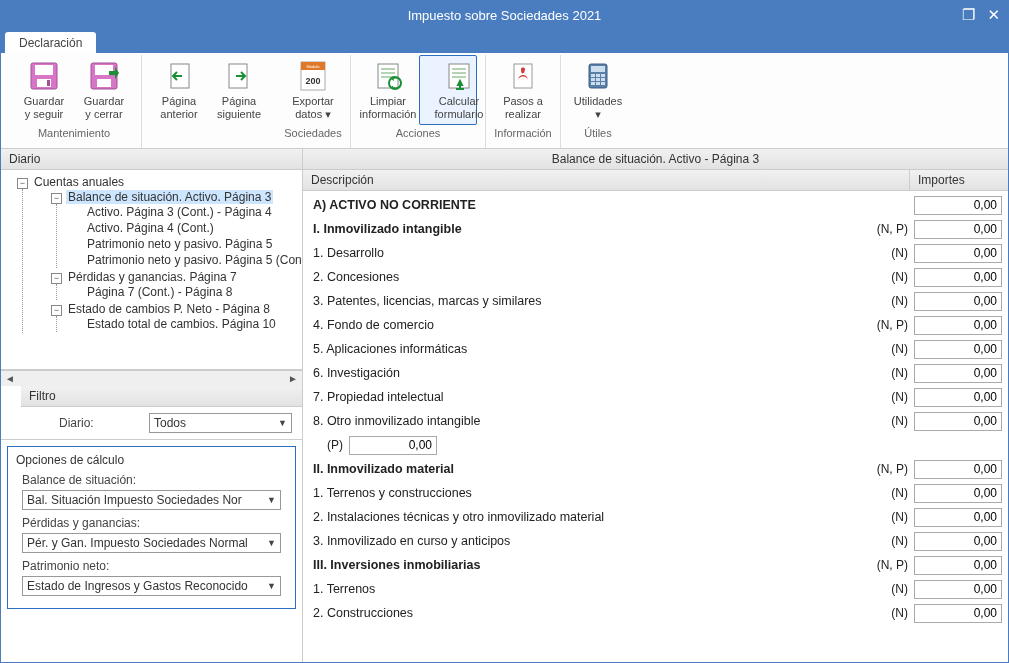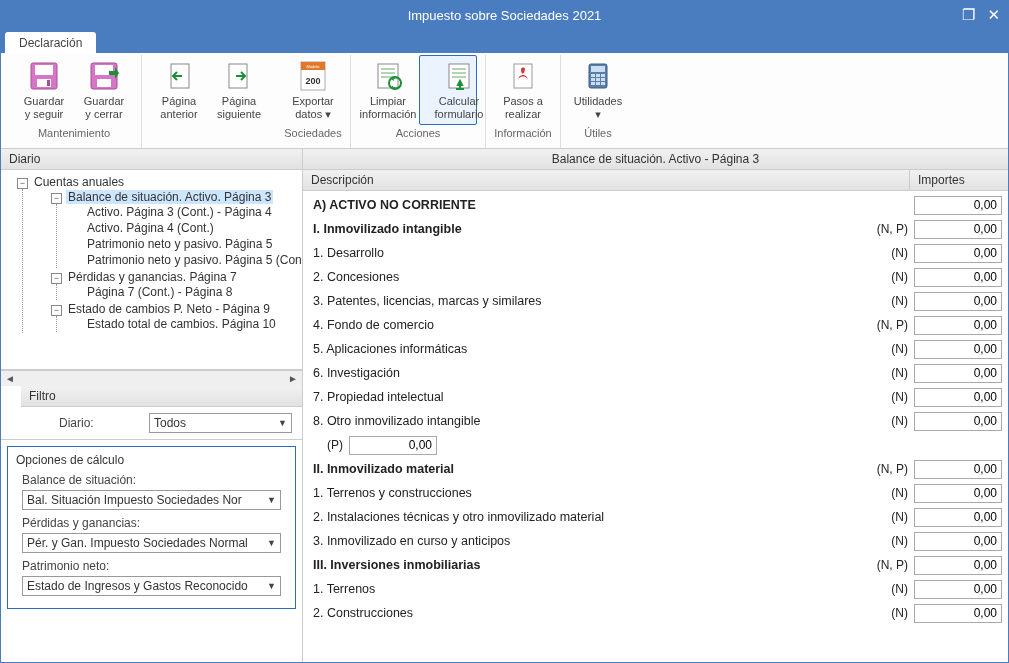--- a/index.html
+++ b/index.html
@@ -413,21 +413,21 @@
                 <div class="tree-node"><span class="label">Patrimonio neto y pasivo. Página 5 (Cont.)</span></div>
               </div>
             </div>
             <div class="tree-node">
               <span class="toggle">−</span><span class="label">Pérdidas y ganancias. Página 7</span>
               <div class="tree-children dots">
                 <div class="tree-node"><span class="label">Página 7 (Cont.) - Página 8</span></div>
               </div>
             </div>
             <div class="tree-node">
-              <span class="toggle">−</span><span class="label">Estado de cambios P. Neto - Página 9</span>
+              <span class="toggle">−</span><span class="label">Estado de cambios P. Neto - Página 8</span>
               <div class="tree-children dots">
                 <div class="tree-node"><span class="label">Estado total de cambios. Página 10</span></div>
               </div>
             </div>
           </div>
         </div>
       </div>
     </div>
     <div class="hscroll">
         <span>◄</span>

